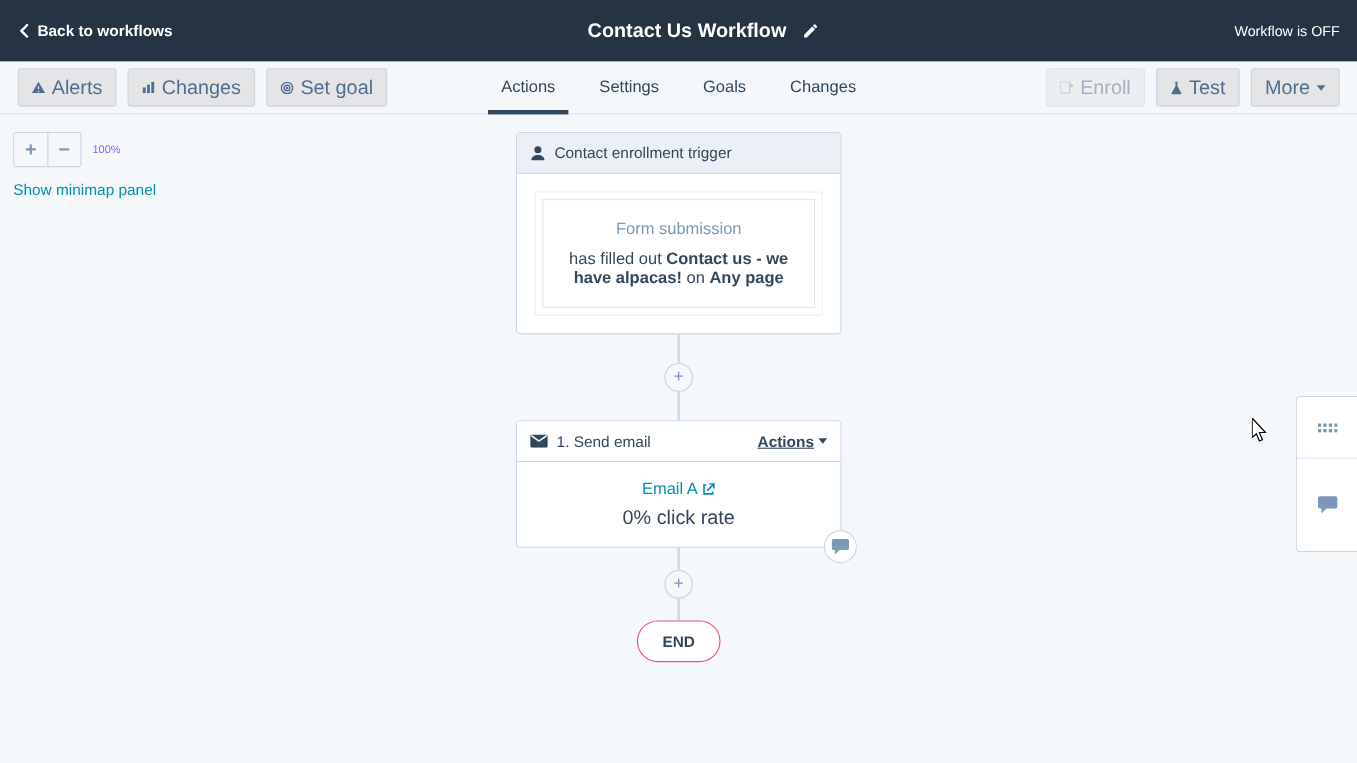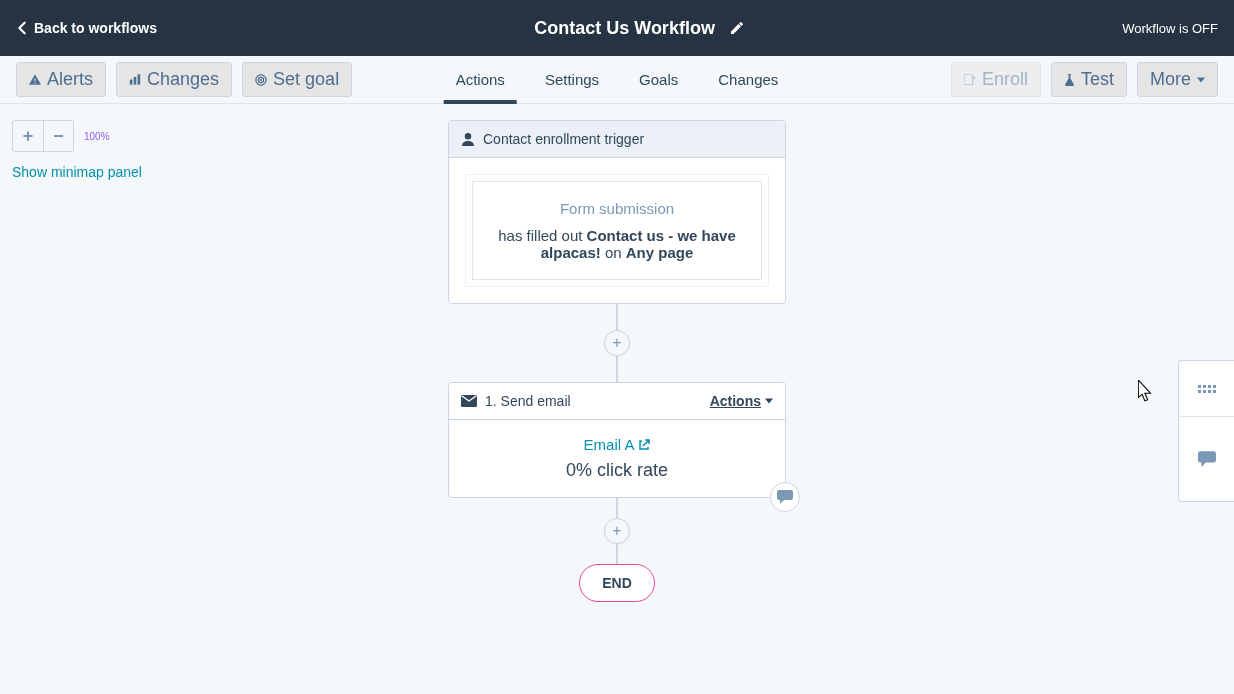--- a/index.html
+++ b/index.html
@@ -146,21 +146,21 @@
     top: 120px;
     left: 0; right: 0; bottom: 0;
     display: flex;
     justify-content: center;
   }
   .flow { display: flex; flex-direction: column; align-items: center; width: 350px; }
   .connector { width: 2px; height: 26px; background: #cbd6e2; }
   .connector.long { height: 20px; }
 
   .card {
-    width: 338px;
+    width: 296px;
     border: 1px solid #cbd6e2;
     border-radius: 4px;
     background: #fff;
     overflow: hidden;
   }
   .card-head {
     display: flex;
     align-items: center;
     gap: 8px;
     padding: 10px 12px;

